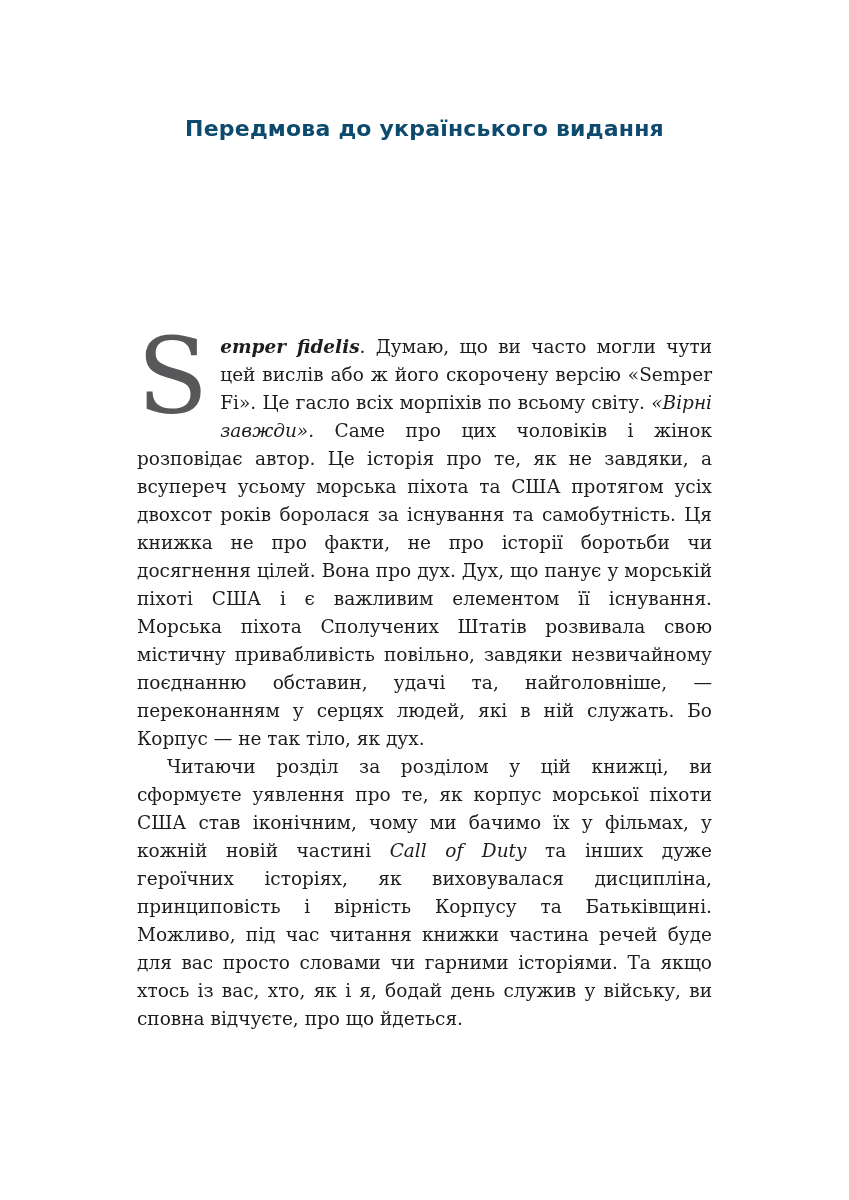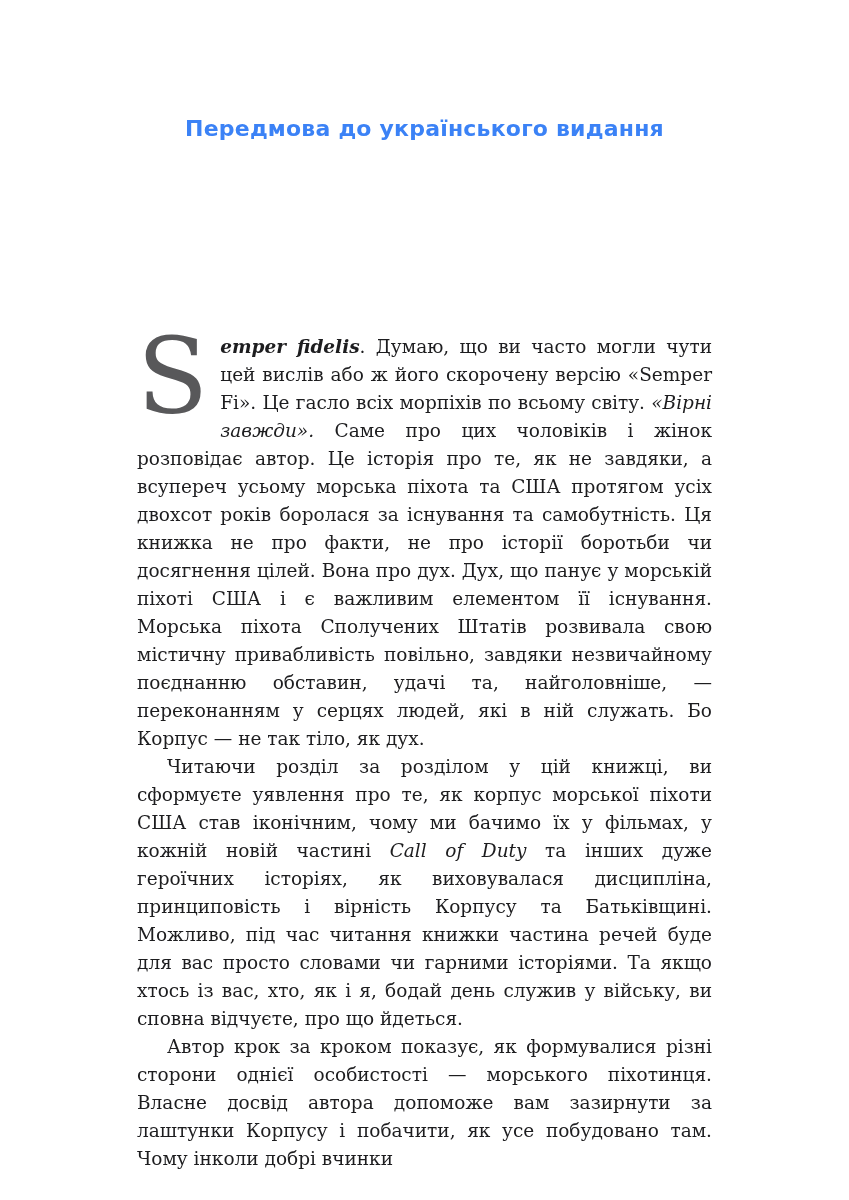--- a/index.html
+++ b/index.html
@@ -20,21 +20,21 @@
     position: absolute;
     top: 116px;
     left: 0;
     width: 100%;
     margin: 0;
     text-align: center;
     font-family: "DejaVu Sans", sans-serif;
     font-weight: bold;
     font-size: 22px;
     letter-spacing: 0.2px;
-    color: #3b82f6;
+    color: #0c4a6e;
   }
   .body-text {
     position: absolute;
     top: 333px;
     left: 137px;
     width: 575px;
     font-size: 18.5px;
     line-height: 28px;
     text-align: justify;
     color: #1d1d1f;
@@ -60,15 +60,14 @@
   .i { font-style: italic; }
 </style>
 </head>
 <body>
 
 <div class="page">
   <h1 class="title">Передмова до українського видання</h1>
   <div class="body-text">
       <p><span class="dropcap">S</span><span class="b">emper fidelis</span><span>. Думаю, що ви часто могли чути цей вислів або ж його скорочену версію «Semper Fi». Це гасло всіх морпіхів по всьому світу. </span><span class="i">«Вірні завжди».</span><span> Саме про цих чоловіків і жінок розповідає автор. Це історія про те, як не завдяки, а всупереч усьому морська піхота та США протягом усіх двохсот років боролася за існування та самобутність. Ця книжка не про факти, не про історії боротьби чи досягнення цілей. Вона про дух. Дух, що панує у морській піхоті США і є важливим елементом її існування. Морська піхота Сполучених Штатів розвивала свою містичну привабливість повільно, завдяки незвичайному поєднанню обставин, удачі та, найголовніше, — переконанням у серцях людей, які в ній служать. Бо Корпус — не так тіло, як дух.</span></p>
       <p class="indent"><span>Читаючи розділ за розділом у цій книжці, ви сформуєте уявлення про те, як корпус морської піхоти США став іконічним, чому ми бачимо їх у фільмах, у кожній новій частині </span><span class="i">Call of Duty</span><span> та інших дуже героїчних історіях, як виховувалася дисципліна, принциповість і вірність Корпусу та Батьківщині. Можливо, під час читання книжки частина речей буде для вас просто словами чи гарними історіями. Та якщо хтось із вас, хто, як і я, бодай день служив у війську, ви сповна відчуєте, про що йдеться.</span></p>
-      <p class="indent"><span>Автор крок за кроком показує, як формувалися різні сторони однієї особистості — морського піхотинця. Власне досвід автора допоможе вам зазирнути за лаштунки Корпусу і побачити, як усе побудовано там. Чому інколи добрі вчинки</span></p>
     </div>
 </div>
 
 </body></html>

